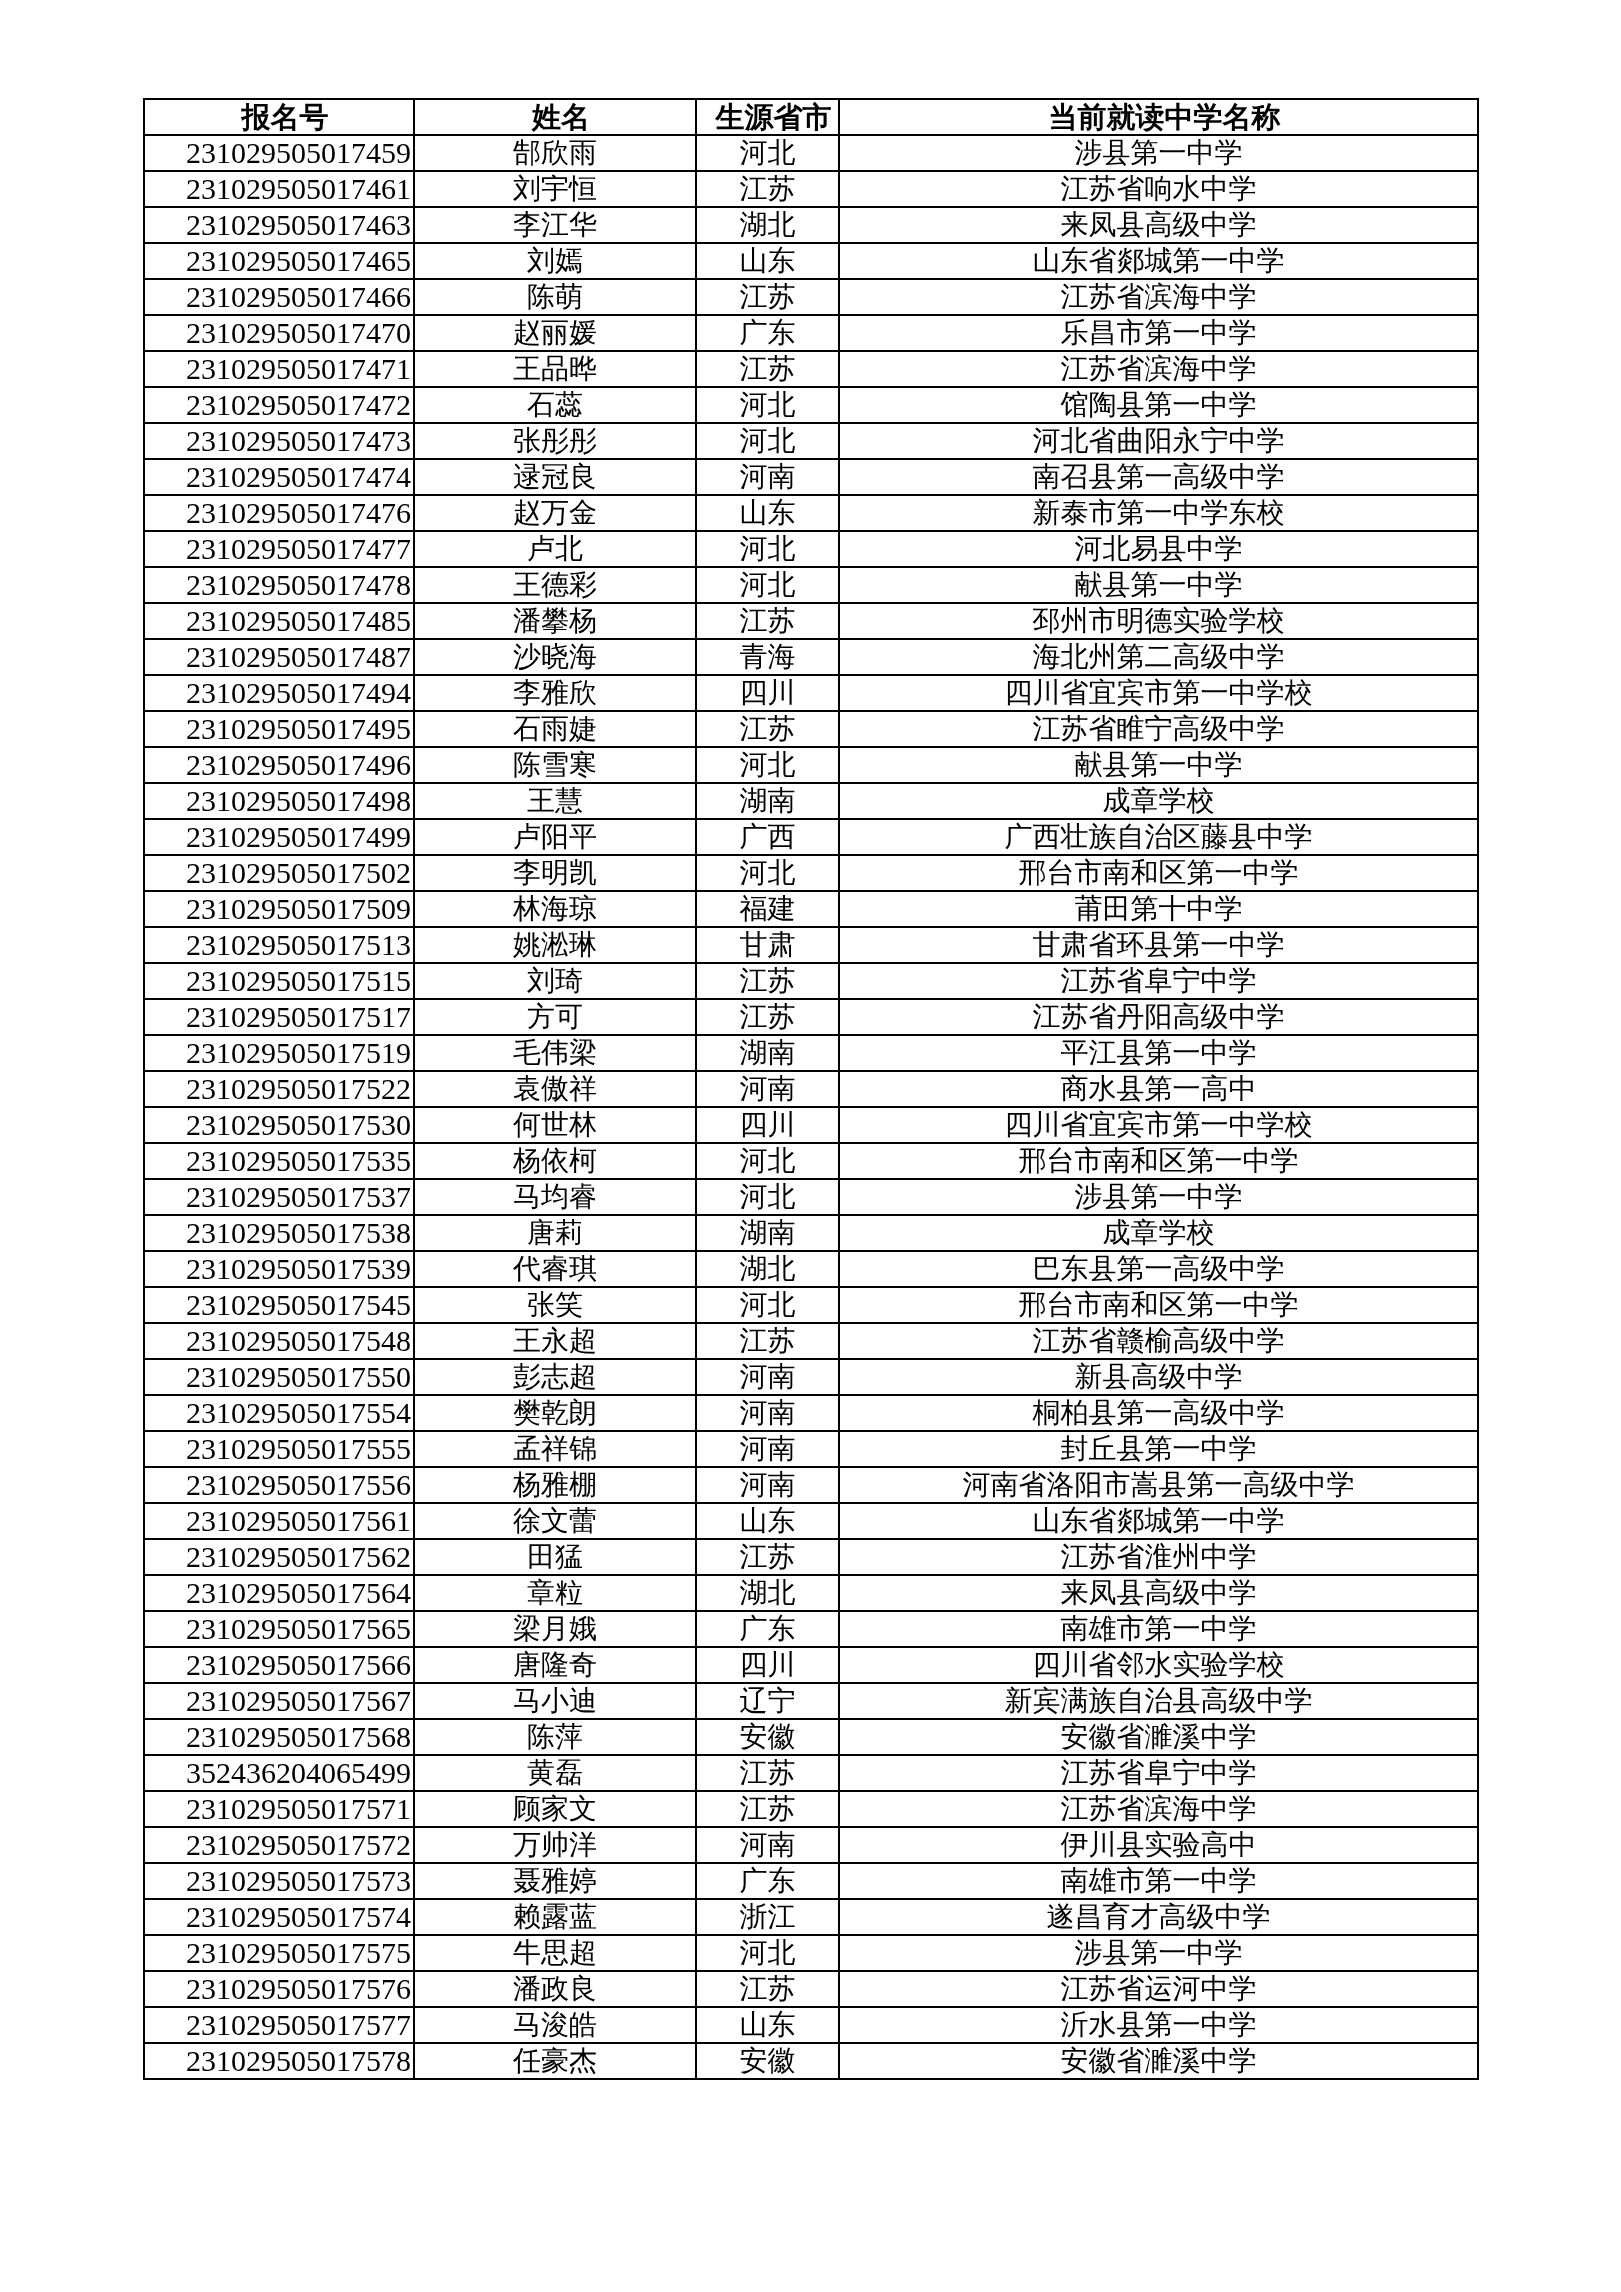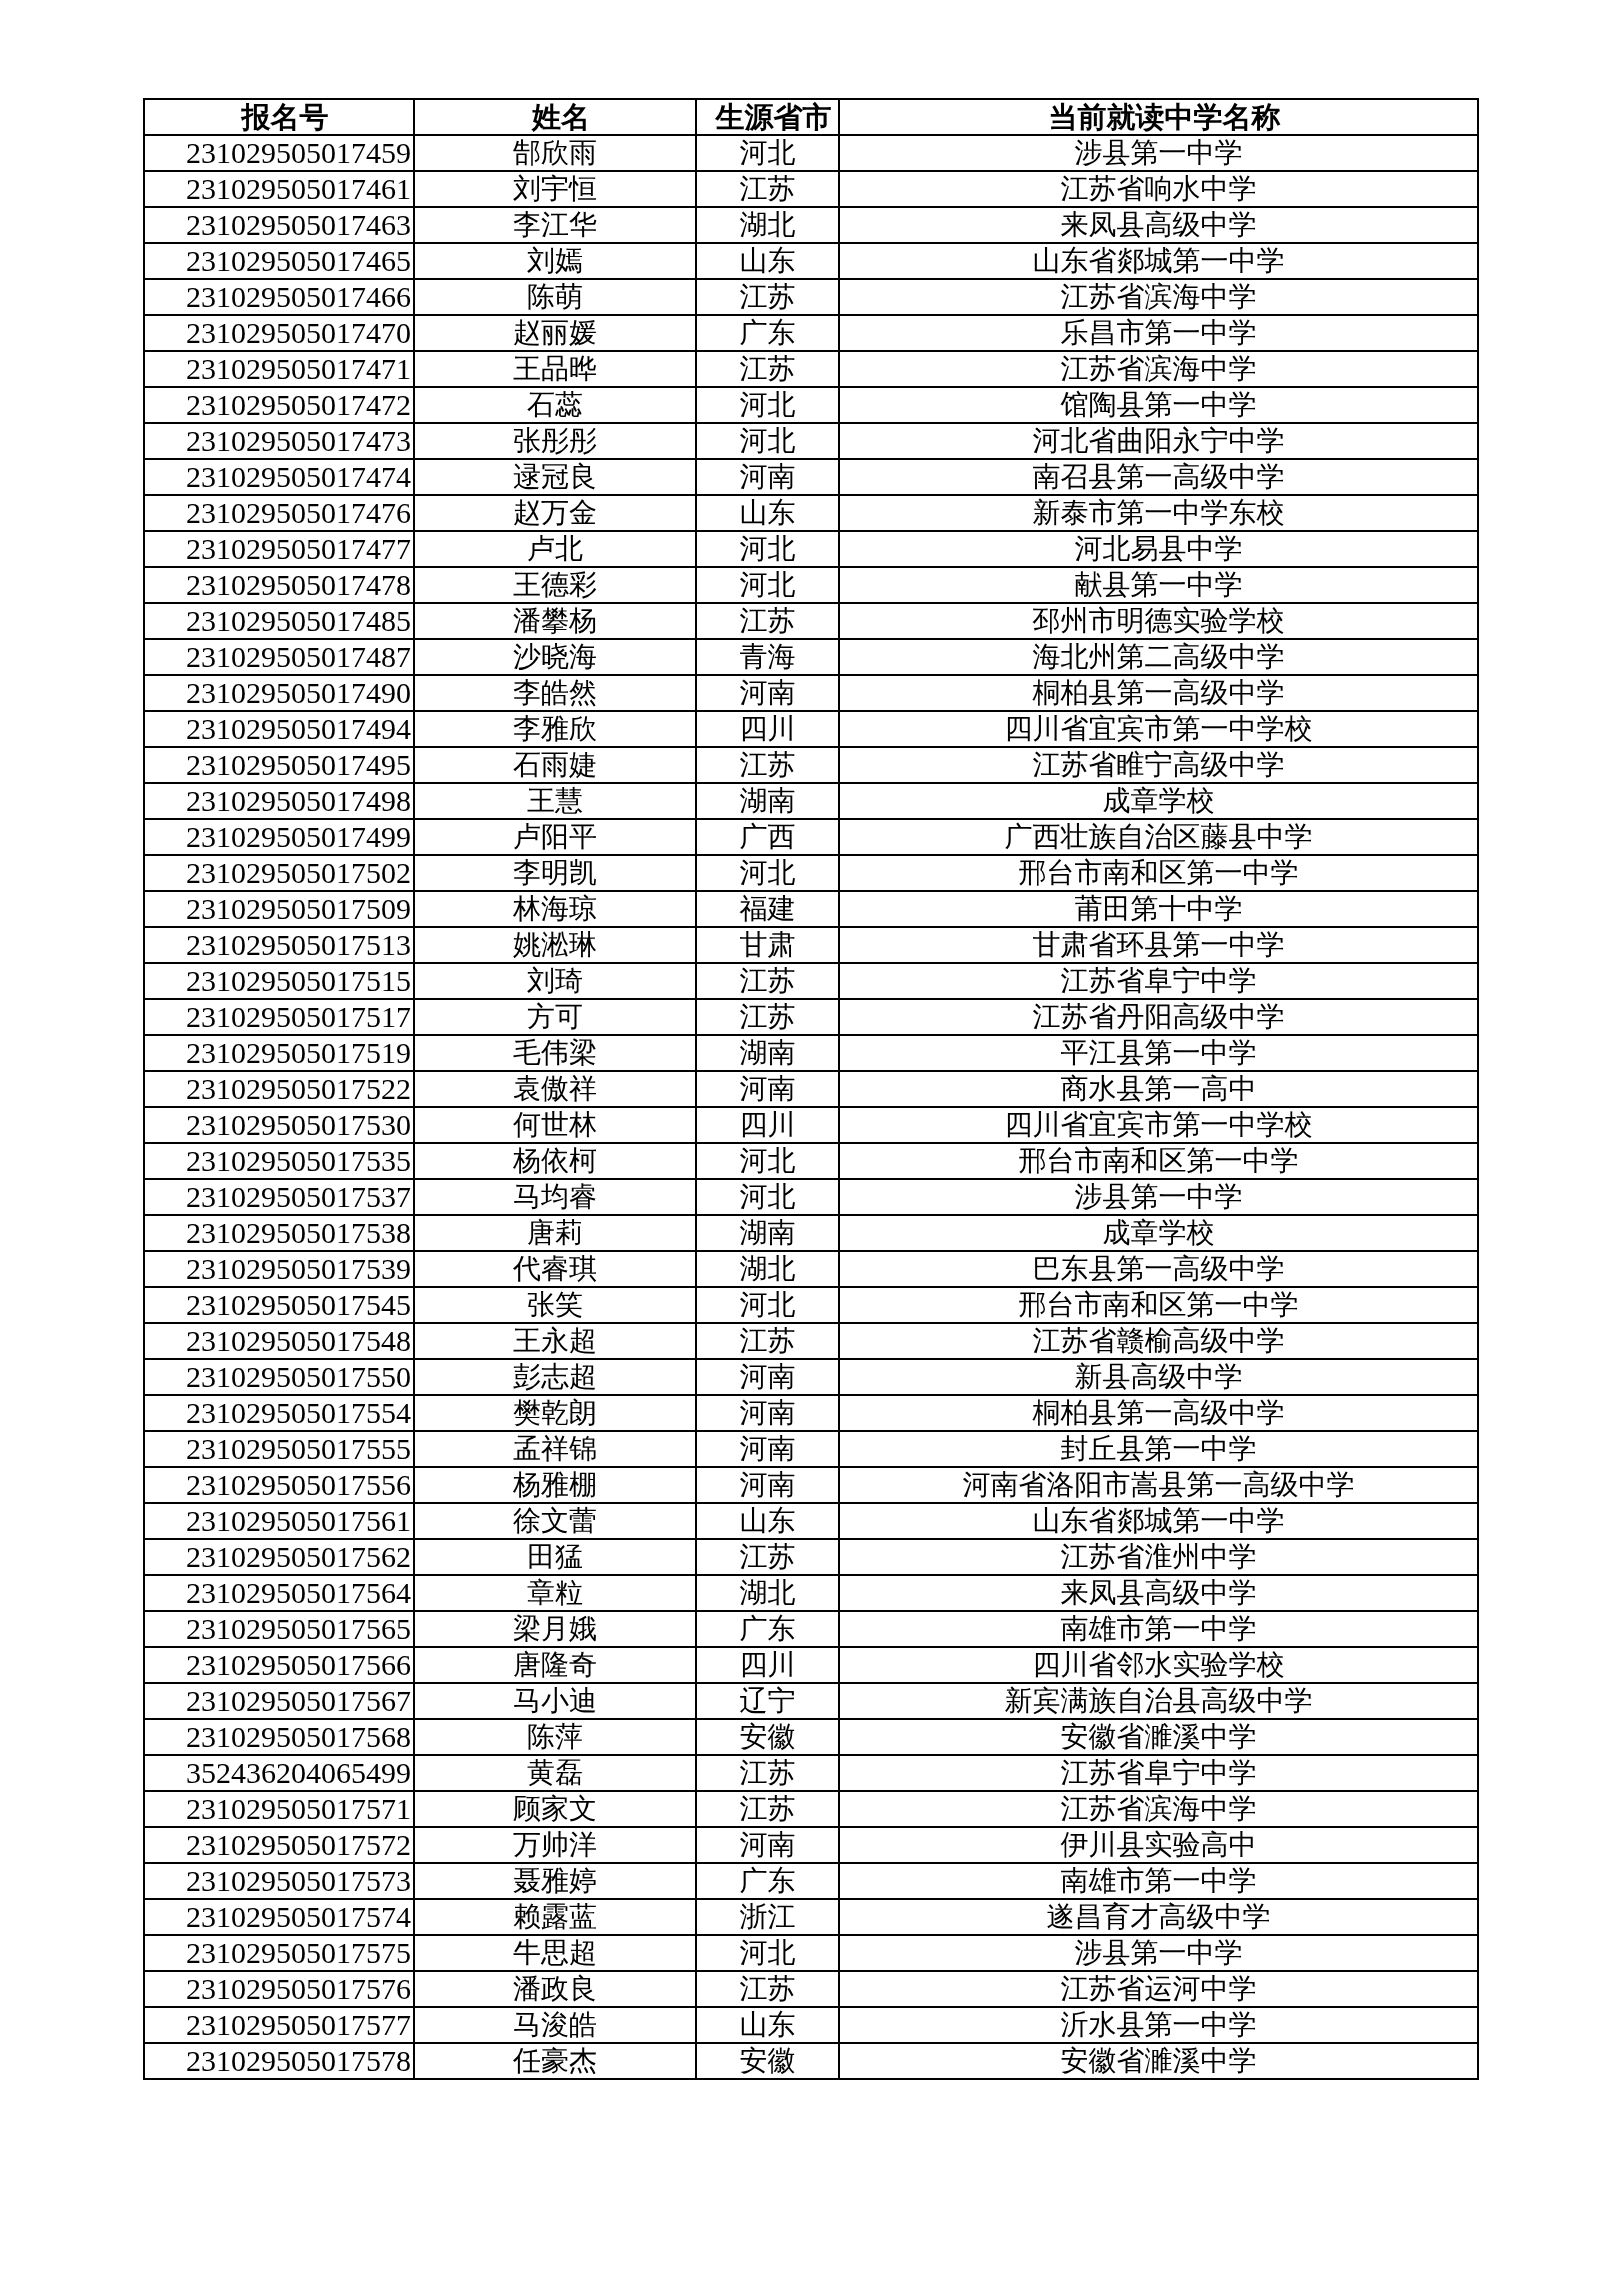--- a/index.html
+++ b/index.html
@@ -151,36 +151,36 @@
           <td>江苏</td>
           <td>邳州市明德实验学校</td>
         </tr>
         <tr>
           <td class="regno">231029505017487</td>
           <td>沙晓海</td>
           <td>青海</td>
           <td>海北州第二高级中学</td>
         </tr>
         <tr>
-          <td class="regno">231029505017490</td>
-          <td>李皓然</td>
-          <td>河南</td>
-          <td>桐柏县第一高级中学</td>
-        </tr>
-        <tr>
           <td class="regno">231029505017494</td>
           <td>李雅欣</td>
           <td>四川</td>
           <td>四川省宜宾市第一中学校</td>
         </tr>
         <tr>
           <td class="regno">231029505017495</td>
           <td>石雨婕</td>
           <td>江苏</td>
           <td>江苏省睢宁高级中学</td>
+        </tr>
+        <tr>
+          <td class="regno">231029505017496</td>
+          <td>陈雪寒</td>
+          <td>河北</td>
+          <td>献县第一中学</td>
         </tr>
         <tr>
           <td class="regno">231029505017498</td>
           <td>王慧</td>
           <td>湖南</td>
           <td>成章学校</td>
         </tr>
         <tr>
           <td class="regno">231029505017499</td>
           <td>卢阳平</td>

